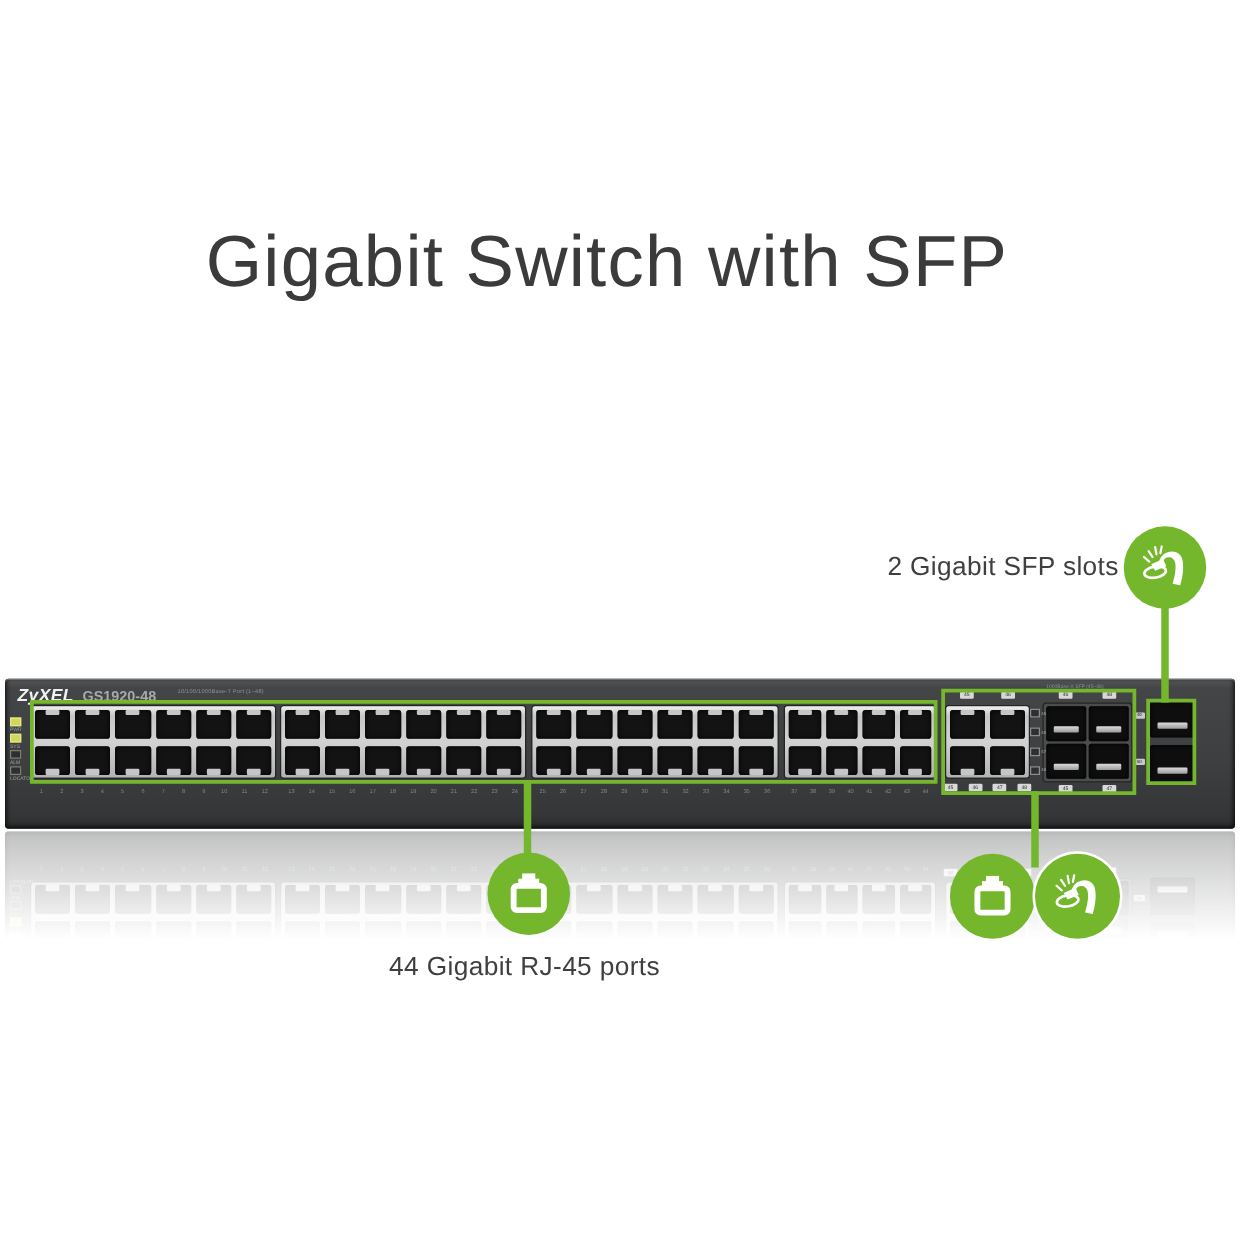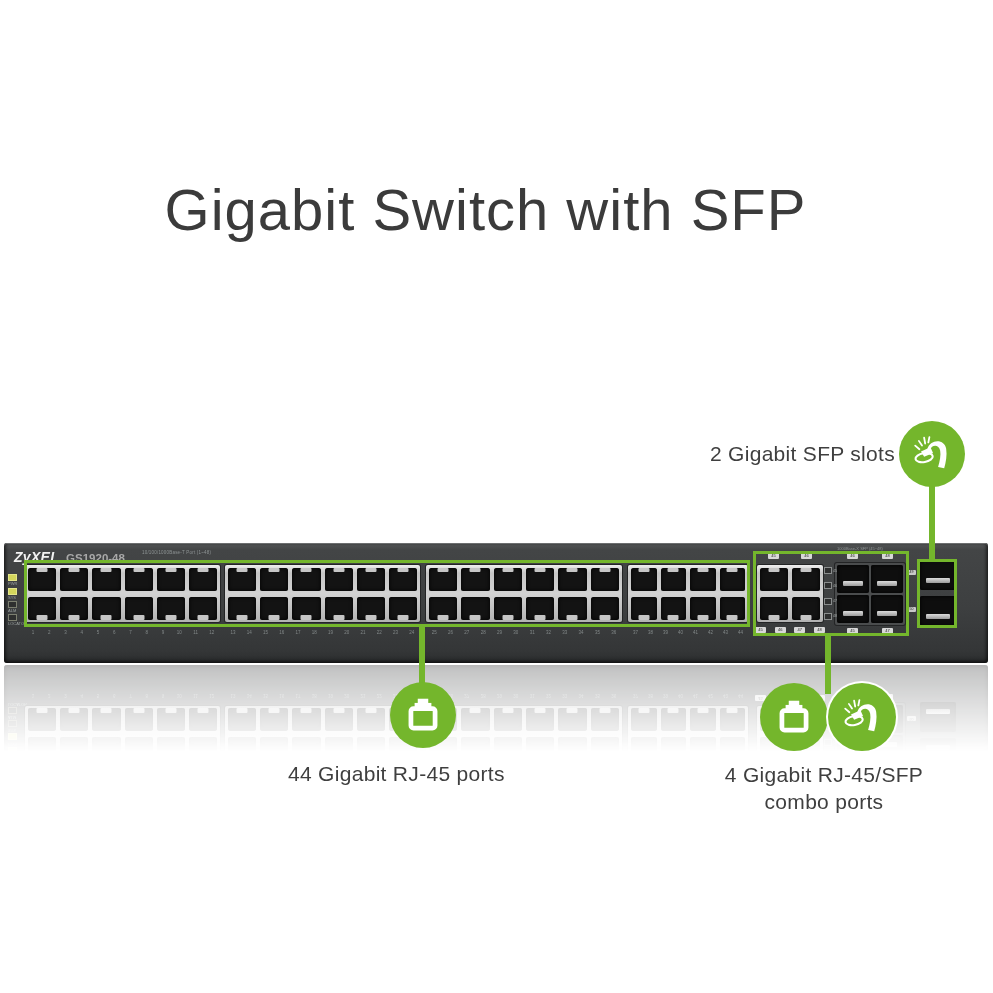--- a/index.html
+++ b/index.html
@@ -14,21 +14,21 @@
   
   .title{
     position:absolute;left:0;top:176px;width:993px;text-align:center;
     transform:translateX(-11px);
     font-size:58px;font-weight:300;letter-spacing:1px;color:#3b3b3b;
   }
 
   
   .callout-label{position:absolute;font-size:21px;color:#3f3f3f;letter-spacing:.3px;}
   .label-sfp{top:442px;right:98px;text-align:right;}
-  .label-44{top:762px;left:288px;width:240px;text-align:left;}
+  .label-44{top:762px;left:288px;width:240px;text-align:right;}
   .label-combo{top:761px;left:710px;width:228px;text-align:center;line-height:27px;}
 
   
   .badge{
     position:absolute;width:66px;height:66px;border-radius:50%;
     background:var(--green);display:flex;align-items:center;justify-content:center;z-index:6;
   }
   .badge svg{width:42px;height:42px;display:block;}
   .badge-sfp-top{left:899px;top:421px;}
   .badge-44{left:390px;top:682px;}
@@ -388,18 +388,14 @@
         <path d="M9.5 17.5 L 18.5 13.5 L 21 19 L 12.5 22.5 Z" fill="#fff"></path>
         <g stroke="#fff" stroke-width="1.7" stroke-linecap="round">
           <line x1="4" y1="12" x2="8" y2="15.5"></line>
           <line x1="7.5" y1="7.5" x2="10.5" y2="12"></line>
           <line x1="12.5" y1="4.5" x2="13.5" y2="10"></line>
           <line x1="17.5" y1="4" x2="16.5" y2="9"></line>
         </g>
       </svg>
     </span>
   </div>
-  <div class="callout-label label-combo">
-    <div>4 Gigabit RJ-45/SFP</div>
-    <div>combo ports</div>
-  </div>
 
 </div>
 
 </body></html>

